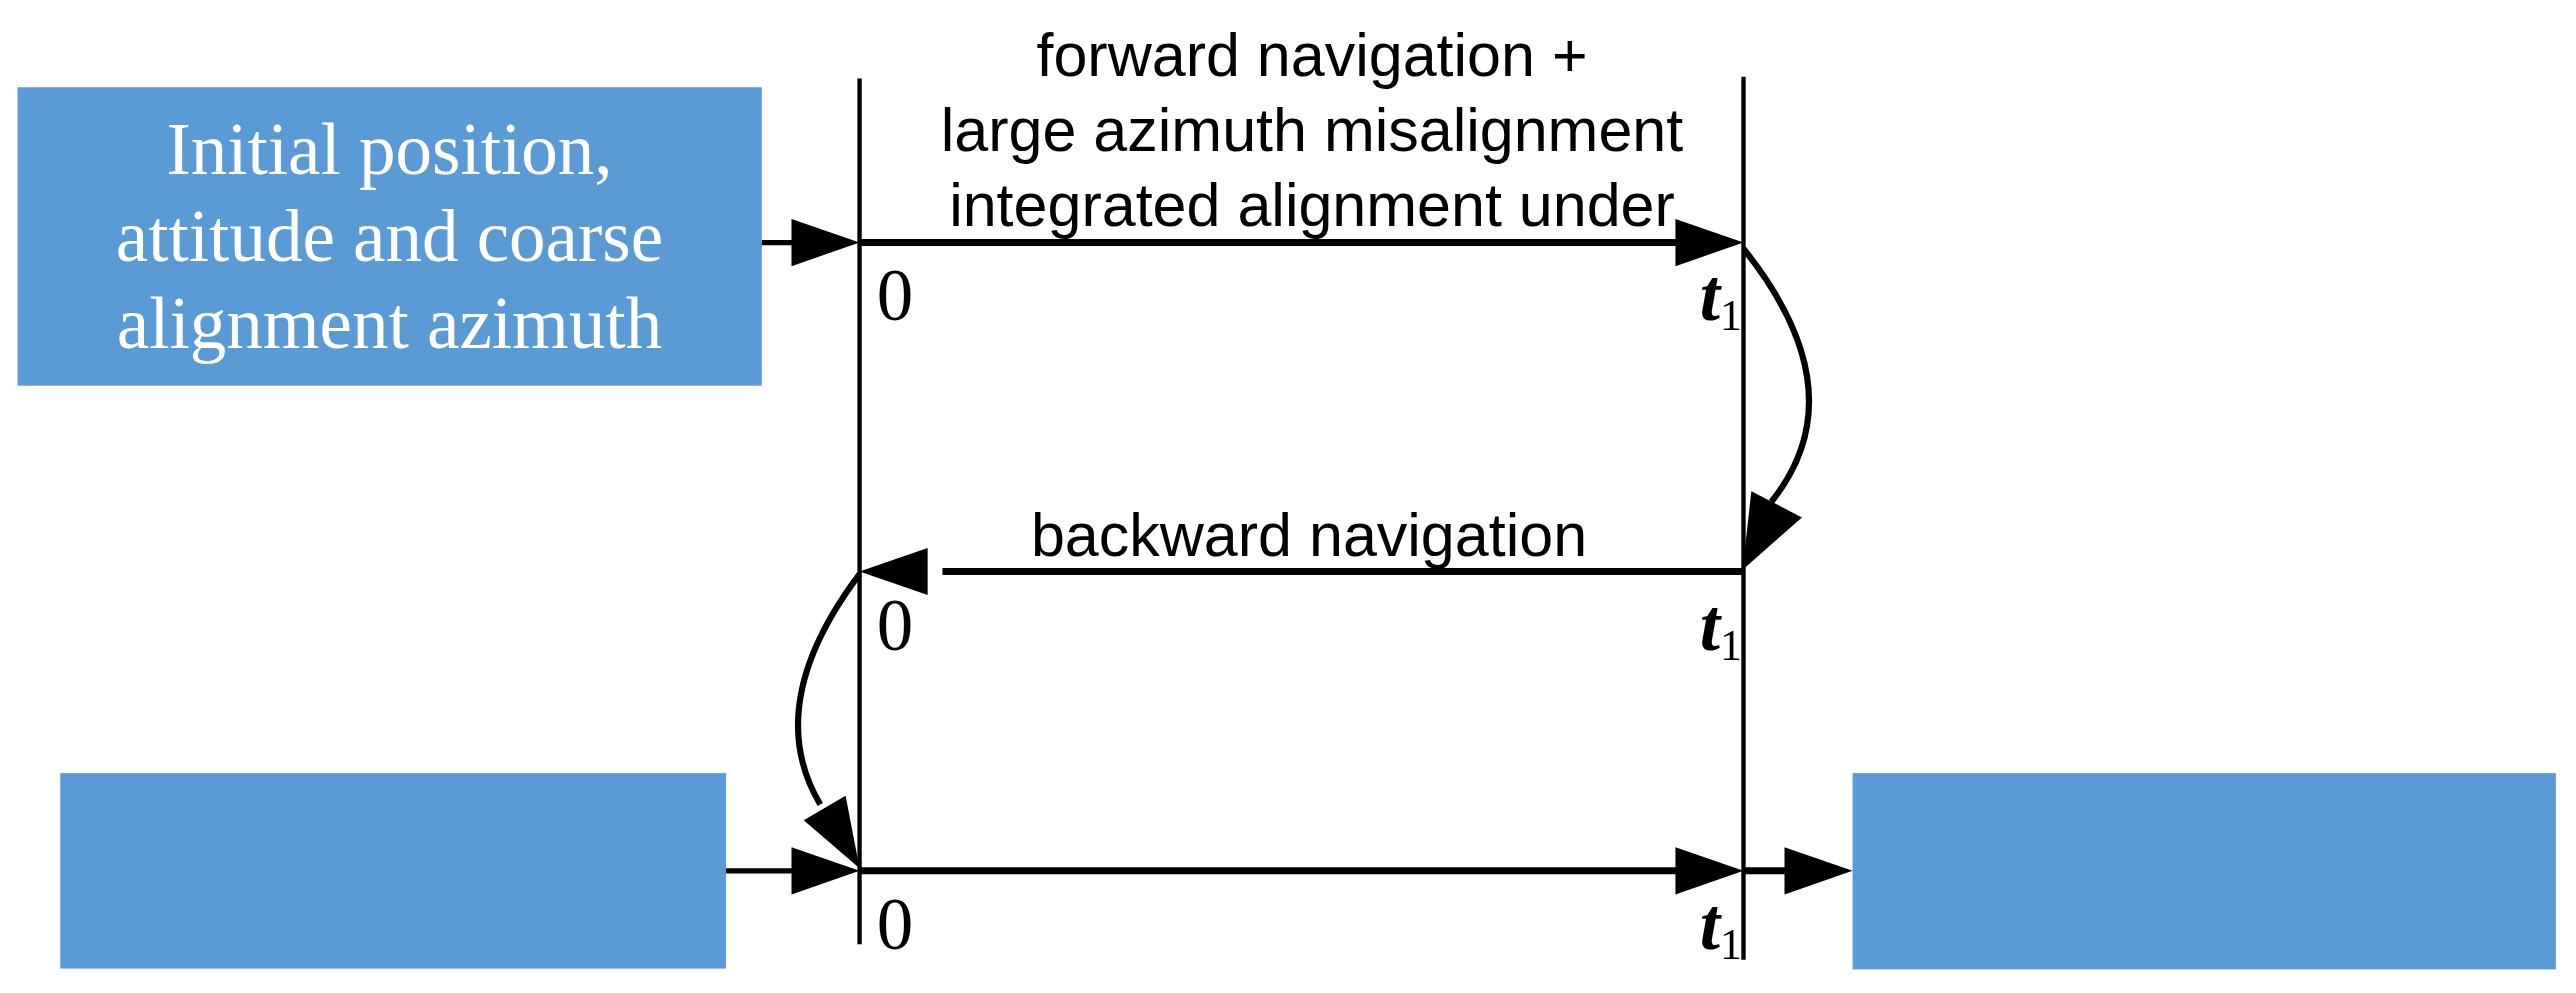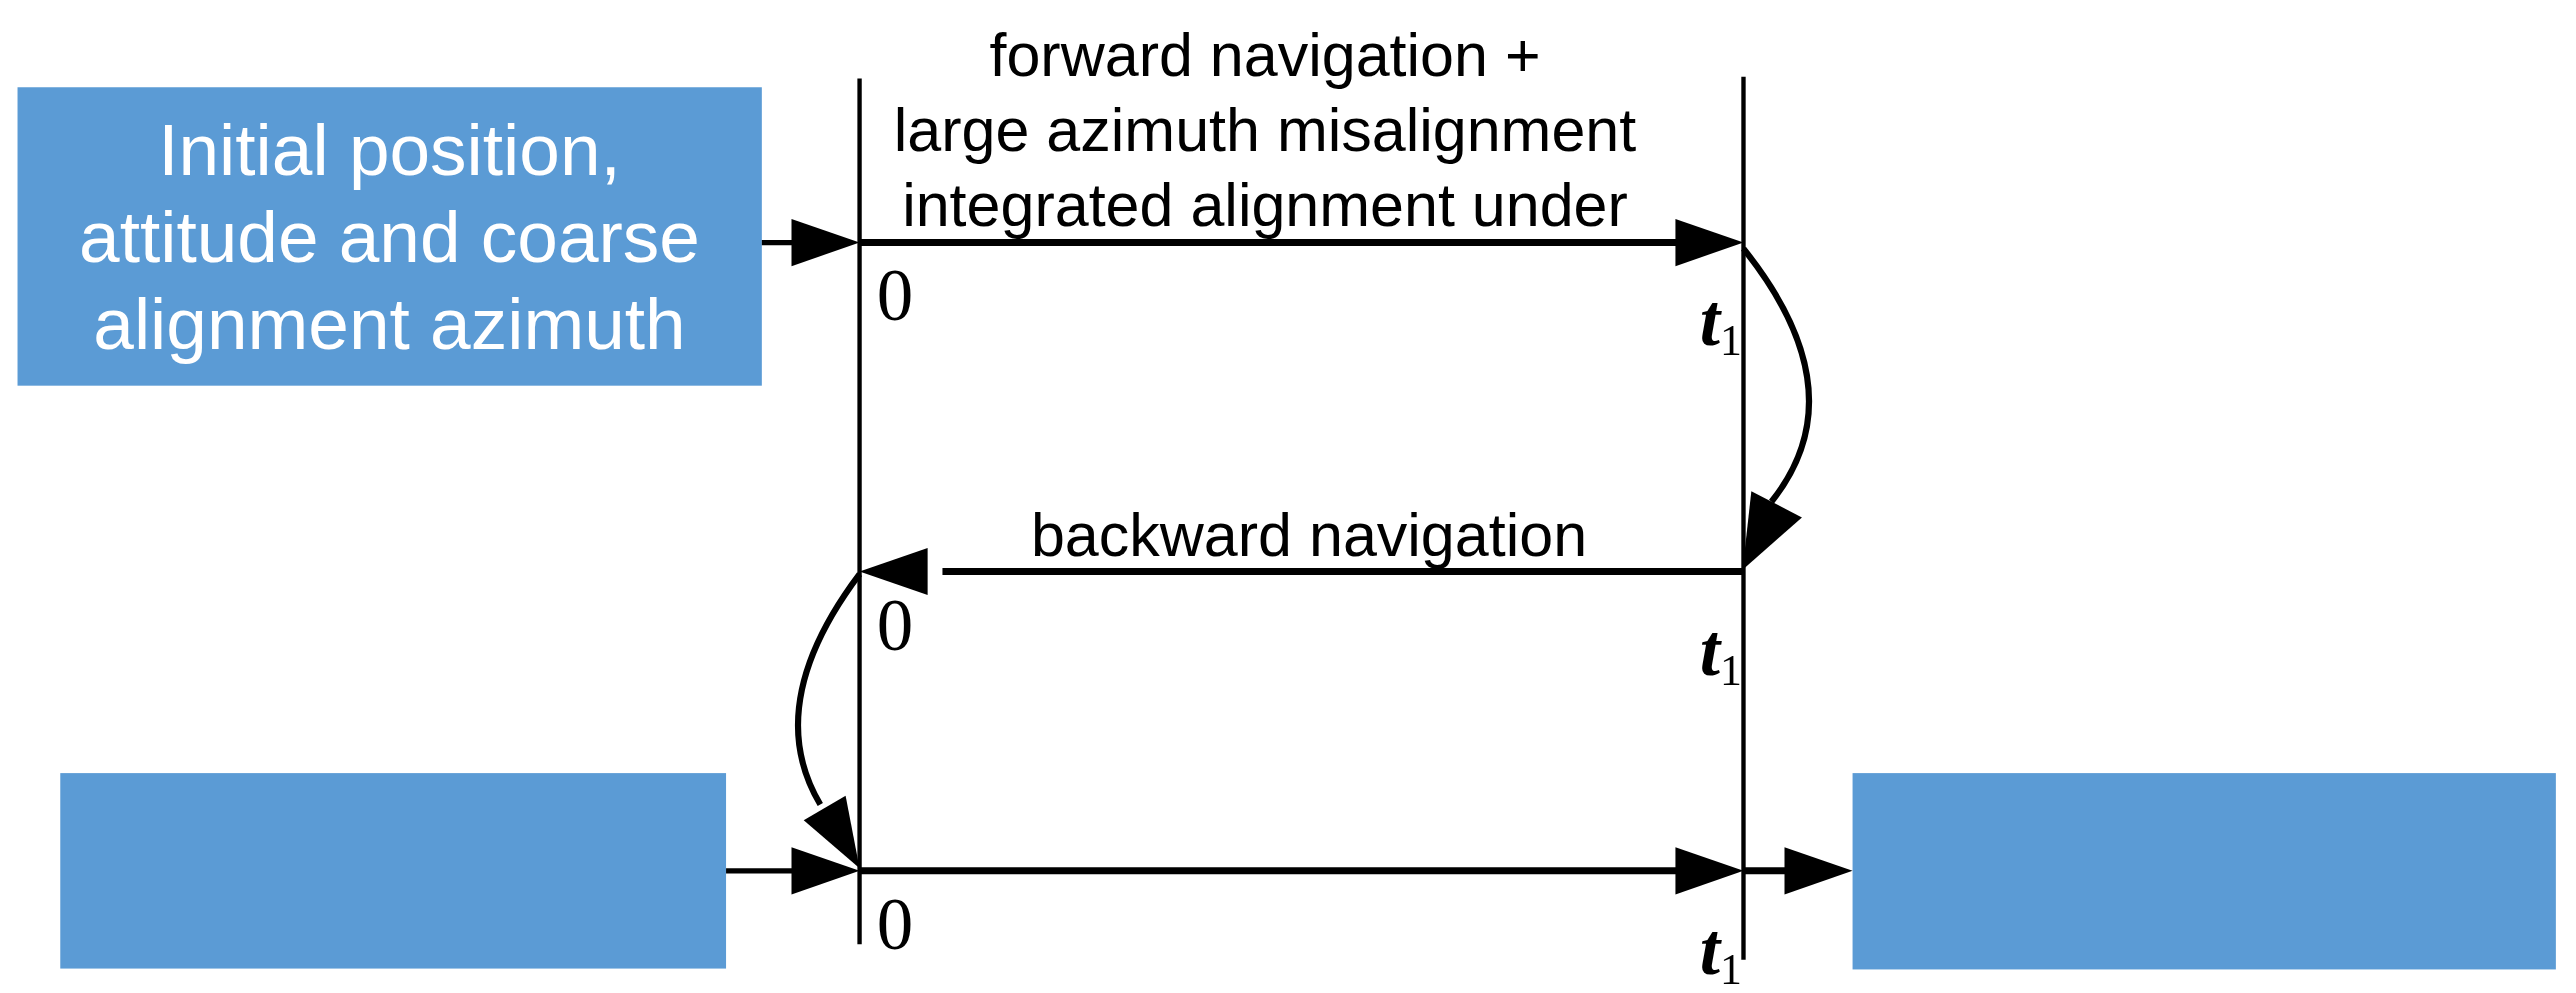--- a/index.html
+++ b/index.html
@@ -7,32 +7,32 @@
   html,body { margin:0; padding:0; background:var(--bg); }
   #stage {
     position:relative; width:2576px; height:993px; background:var(--bg);
     font-family:"Liberation Sans", sans-serif; overflow:hidden;
   }
   #diagram-svg { position:absolute; left:0; top:0; }
   .ink-stroke { stroke:var(--ink); }
   .ink-fill { fill:var(--ink); }
   .accent-fill { fill:var(--box_blue); }
   .label { position:absolute; color:var(--ink); }
-  .title-block { left:866px; top:17.5px; width:798px; text-align:center;
+  .title-block { left:913px; top:17.5px; width:798px; text-align:center;
     font-size:61px; line-height:75px; }
   .backward-label { left:903px; top:500px; width:812px; text-align:center;
     font-size:61px; line-height:70px; }
   .box-text {
     position:absolute; left:17.5px; top:87px; width:744px; height:298px;
     display:flex; flex-direction:column; align-items:center; justify-content:center;
-    color:var(--box_text); font-size:73px; line-height:87px; text-align:center;
+    color:var(--box_text); font-size:73px; line-height:87px; text-align:center;font-family:Liberation Serif, serif;
   }
   .tick { position:absolute; font-family:"Liberation Serif", serif; font-size:73px; line-height:73px; }
   .tick-zero { left:860px; width:70px; text-align:center; }
-  .tick-t { left:1588px; width:154px; text-align:right; font-style:italic; font-weight:bold;margin-top:25px; }
+  .tick-t { left:1588px; width:154px; text-align:right; font-style:italic; font-weight:bold; }
   .tick-t sub { font-size:0.6em; font-style:normal; font-weight:normal; vertical-align:-0.22em; }
   .t-top { top:259px; } .t-mid { top:589px; } .t-bot { top:888px; }
 </style>
 </head>
 <body>
 
 <div id="stage">
 
   <svg id="diagram-svg" width="2576" height="993" viewBox="0 0 2952 1138">
 

